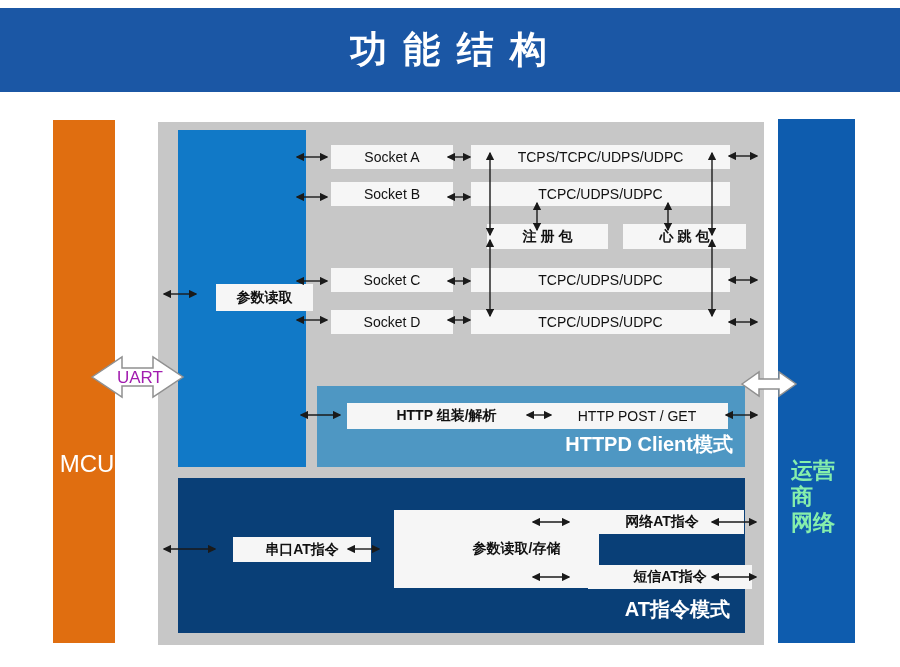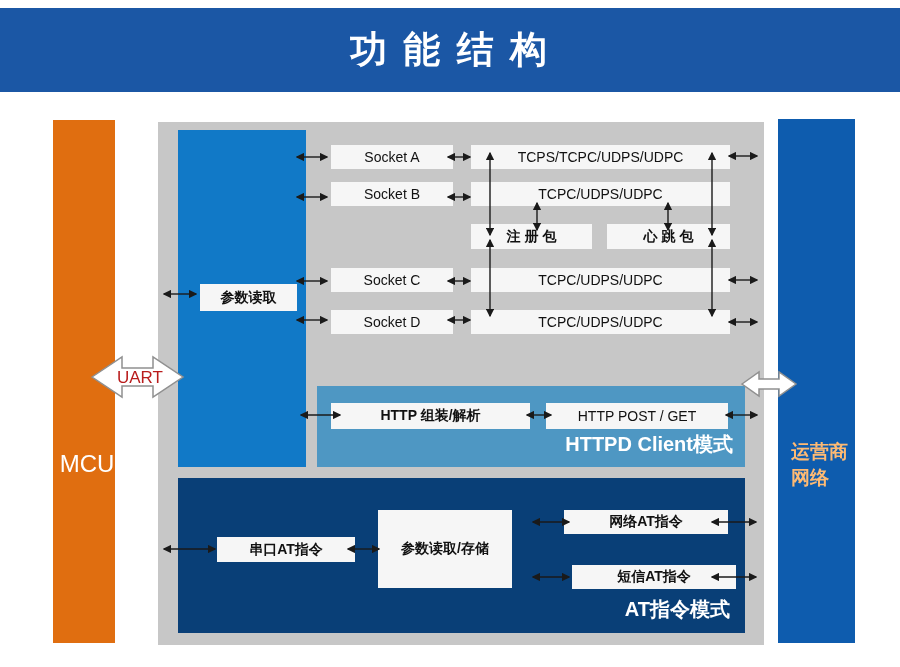--- a/index.html
+++ b/index.html
@@ -20,41 +20,41 @@
   .titlebar span{
     color:#fff;font-size:37px;font-weight:bold;letter-spacing:3px;white-space:pre;
   }
   .mcu-bar{left:53px;top:120px;width:62px;height:523px;background:var(--mcu-bar);}
   .mcu-bar span{
     position:absolute;left:3px;top:330px;width:100%;text-align:center;
     color:#fff;font-size:24px;
   }
   .carrier-bar{left:778px;top:119px;width:77px;height:524px;background:var(--carrier-bar);}
   .carrier-bar .lines{
-    position:absolute;left:13px;top:320px;color:#fdba74;font-size:19px;
+    position:absolute;left:13px;top:339px;color:#86efac;font-size:22px;
     font-weight:bold;line-height:26px;
   }
   .container{left:158px;top:122px;width:606px;height:523px;background:var(--container);}
   .panel{position:absolute;}
   .panel-serial{left:178px;top:130px;width:128px;height:337px;background:var(--serial-pack-panel);}
   .panel-transparent{left:317px;top:130px;width:428px;height:248px;background:var(--transparent-panel);}
   .panel-httpd{left:317px;top:386px;width:428px;height:81px;background:var(--httpd-panel);}
   .panel-at{left:178px;top:478px;width:567px;height:155px;background:var(--at-panel);}
   .panel-label{
     position:absolute;color:#fff;font-size:20px;font-weight:bold;white-space:nowrap;
   }
   .chip{
     position:absolute;background:var(--chip);display:flex;align-items:center;
     justify-content:center;font-size:14px;white-space:nowrap;z-index:1;
   }
-  .cjk{font-weight:bold;}
+  .cjk{font-weight:bold;margin-left:16px;}
   .sp{letter-spacing:4px;text-indent:4px;}
   .overlay{position:absolute;left:0;top:0;width:900px;height:667px;z-index:2;pointer-events:none;}
   .uart-label{
-    left:97px;top:368px;width:86px;text-align:center;font-size:17px;color:#b91c1c;z-index:3;
+    left:97px;top:368px;width:86px;text-align:center;font-size:17px;color:#a21caf;z-index:3;
   }
 </style>
 </head>
 <body>
 
 <div class="stage">
 
   <div class="abs titlebar">
     <span>功 能 结 构</span>
   </div>
@@ -89,21 +89,21 @@
   <div class="panel panel-httpd">
     <div class="panel-label" style="right:12px;bottom:9px;">HTTPD Client模式</div>
   </div>
   <div class="chip cjk" style="left:331px;top:403px;width:199px;height:26px;">HTTP 组装/解析</div>
   <div class="chip" style="left:546px;top:403px;width:182px;height:26px;">HTTP POST / GET</div>
 
   <div class="panel panel-at">
     <div class="panel-label" style="right:15px;bottom:10px;">AT指令模式</div>
   </div>
   <div class="chip cjk" style="left:217px;top:537px;width:138px;height:25px;">串口AT指令</div>
-  <div class="chip cjk" style="left:378px;top:510px;width:134px;height:78px;">参数读取/存储</div>
+  <div class="chip cjk" style="left:378px;top:510px;width:165px;height:78px;padding-left:40px;">参数读取/存储</div>
   <div class="chip cjk" style="left:564px;top:510px;width:164px;height:24px;">网络AT指令</div>
   <div class="chip cjk" style="left:572px;top:565px;width:164px;height:24px;">短信AT指令</div>
 
   <svg class="overlay" viewBox="0 0 900 667" xmlns="http://www.w3.org/2000/svg">
     <defs>
       <marker id="ah" viewBox="0 0 10 10" refX="8.5" refY="5" markerWidth="6" markerHeight="6" orient="auto-start-reverse">
         <path d="M0,0 L10,5 L0,10 z" fill="#1A1A1A"></path>
       </marker>
     </defs>
     <g stroke="#1A1A1A" stroke-width="1.4">

